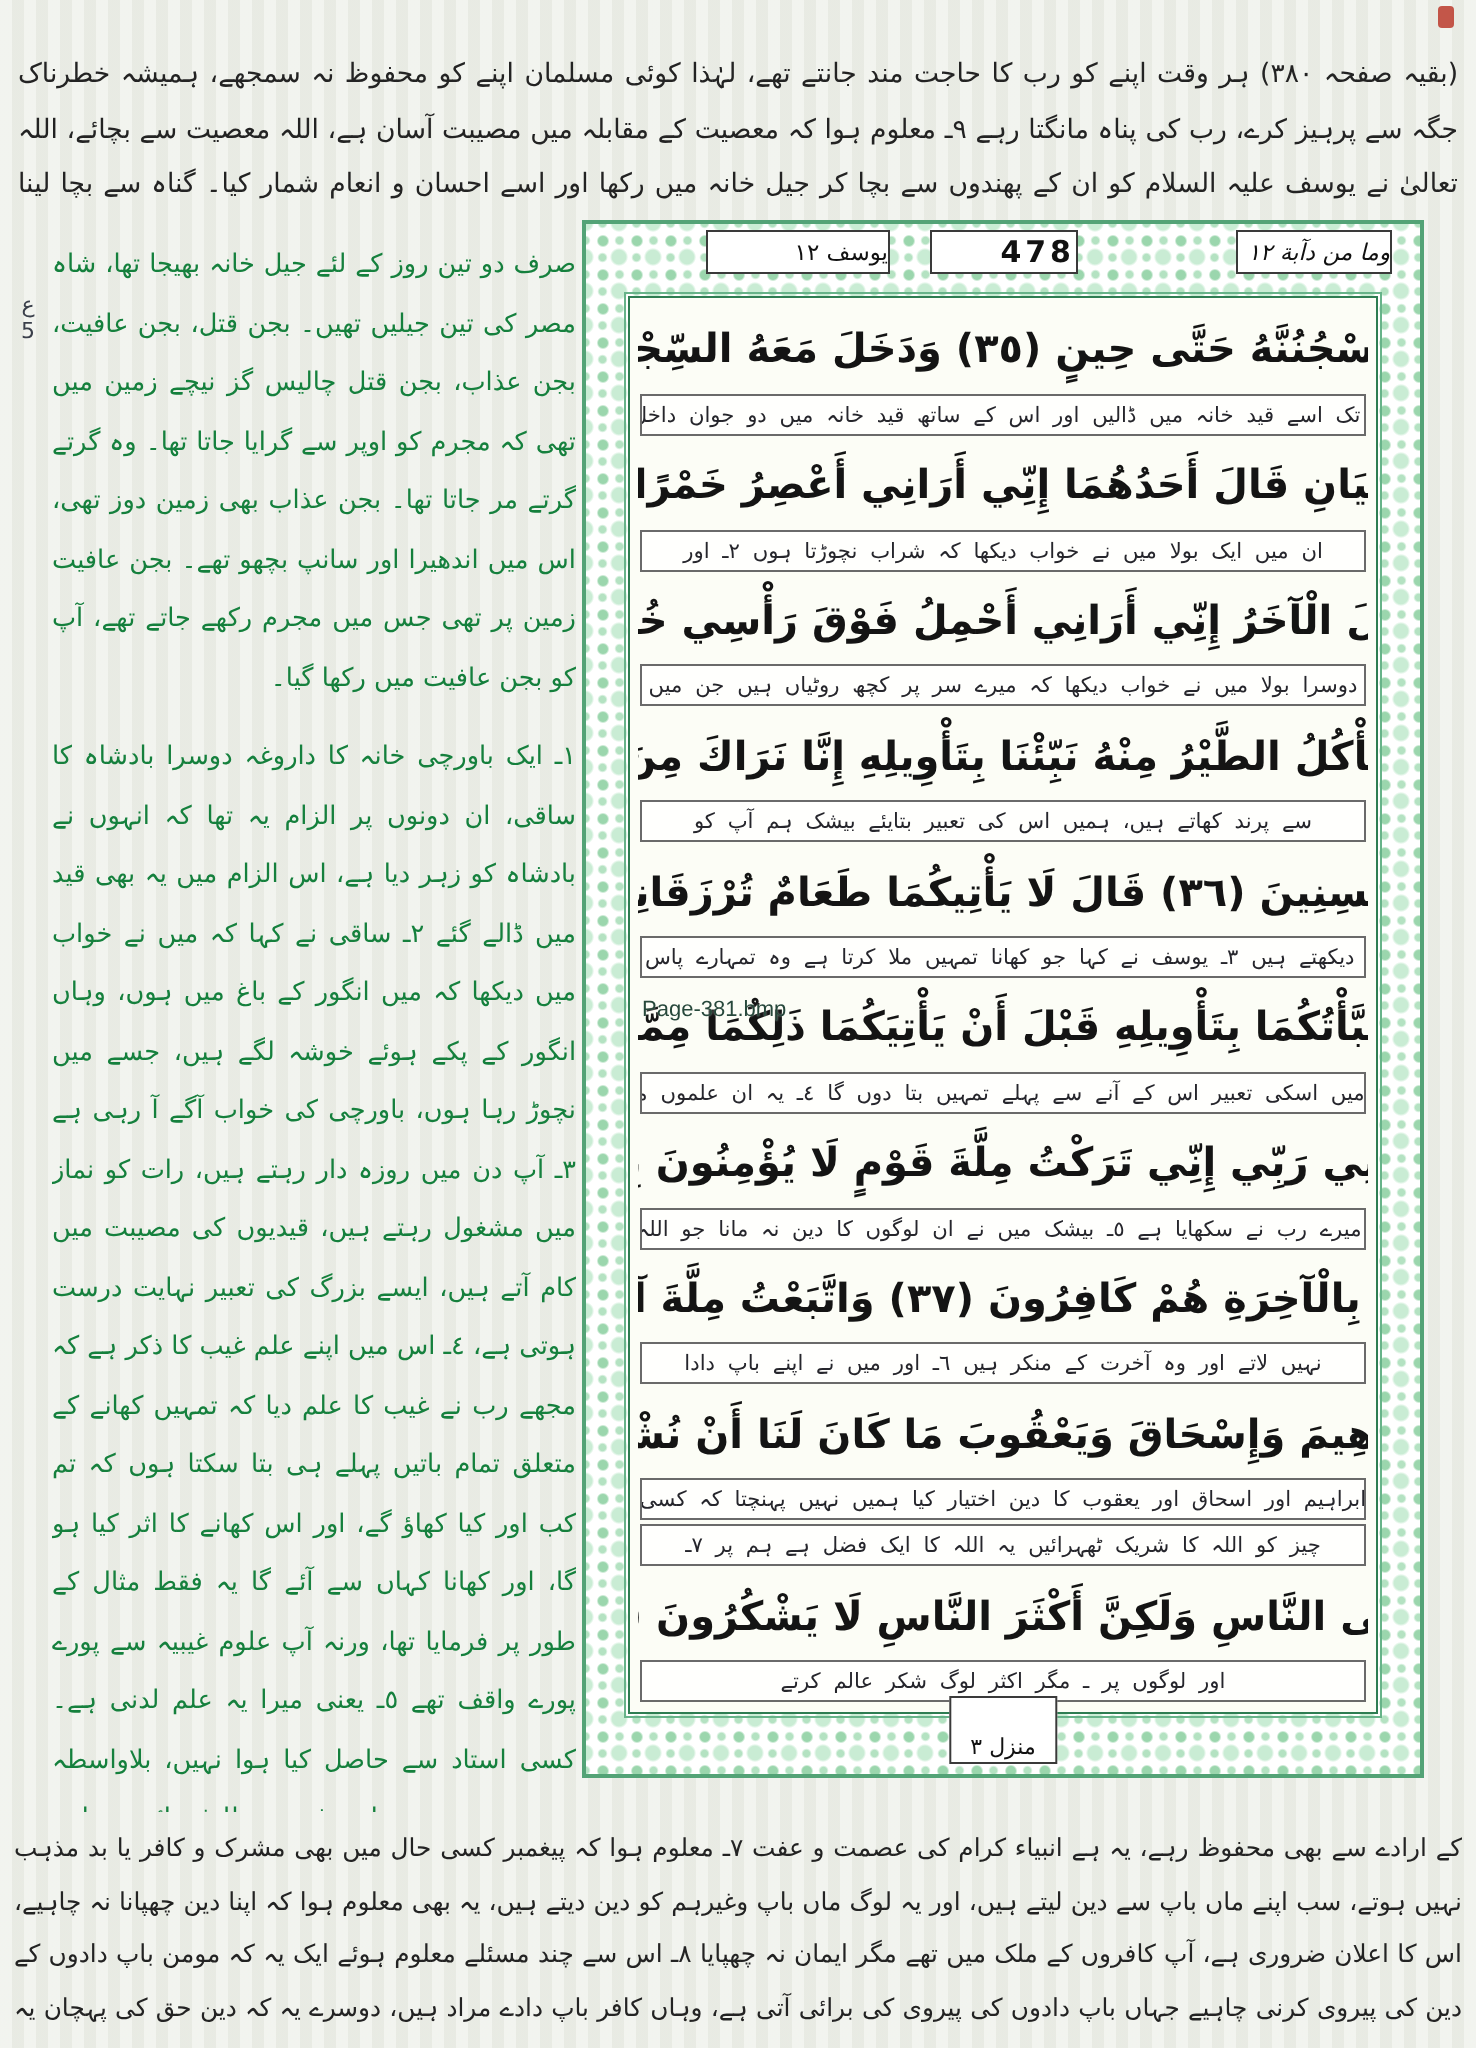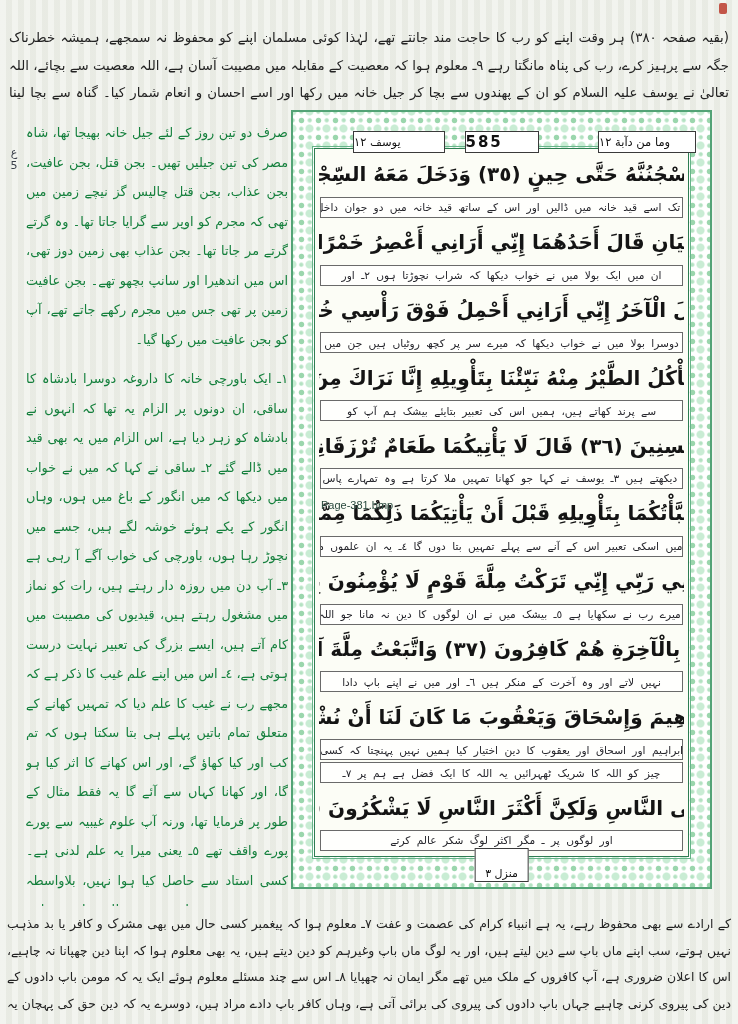--- a/index.html
+++ b/index.html
@@ -38,26 +38,26 @@
       radial-gradient(circle, #b4e2c2 1.6px, transparent 2.6px);
     background-size:17px 17px,17px 17px,8.5px 8.5px;
     background-position:0 0,8px 8px,4px 4px;
   }
   .panel-inner{
     width:100%;height:100%;box-sizing:border-box;
     background:#fcfdf6;border:1px solid #2e7d52;outline:1px solid #67b389;outline-offset:1px;
     padding:3px 4px;display:flex;flex-direction:column;direction:rtl;
   }
   .hdr-box{
-    position:absolute;top:19px;height:22px;box-sizing:border-box;
+    position:absolute;top:3px;height:22px;box-sizing:border-box;
     background:#ffffff;border:1px solid #3a3a3a;
-    font-size:11.5px;line-height:20px;text-align:left;color:#111;direction:rtl;
+    font-size:11.5px;line-height:20px;text-align:right;color:#111;direction:rtl;
     z-index:3;
   }
-  .hdr-juz{right:14px;width:98px;}
+  .hdr-juz{right:14px;width:78px;font-style:italic;}
   .hdr-page{left:50%;transform:translateX(-50%);width:74px;font-size:15px;font-weight:bold;letter-spacing:2px;}
   .hdr-surah{left:60px;width:92px;}
   .row-ar{
     flex:1 1 auto;display:flex;align-items:center;justify-content:center;
     font-size:20px;font-weight:700;color:#141414;white-space:nowrap;overflow:hidden;
     letter-spacing:.5px;
   }
   .row-ur{
     flex:0 0 21px;display:flex;align-items:center;justify-content:center;
     margin:0 1px 2px 1px;box-sizing:border-box;
@@ -101,21 +101,21 @@
 </div>
 
 <div class="left-col">
   <p>صرف دو تین روز کے لئے جیل خانہ بھیجا تھا، شاہ مصر کی تین جیلیں تھیں۔ بجن قتل، بجن عافیت، بجن عذاب، بجن قتل چالیس گز نیچے زمین میں تھی کہ مجرم کو اوپر سے گرایا جاتا تھا۔ وہ گرتے گرتے مر جاتا تھا۔ بجن عذاب بھی زمین دوز تھی، اس میں اندھیرا اور سانپ بچھو تھے۔ بجن عافیت زمین پر تھی جس میں مجرم رکھے جاتے تھے، آپ کو بجن عافیت میں رکھا گیا۔</p>
   <p>١ـ ایک باورچی خانہ کا داروغہ دوسرا بادشاہ کا ساقی، ان دونوں پر الزام یہ تھا کہ انہوں نے بادشاہ کو زہر دیا ہے، اس الزام میں یہ بھی قید میں ڈالے گئے ٢ـ ساقی نے کہا کہ میں نے خواب میں دیکھا کہ میں انگور کے باغ میں ہوں، وہاں انگور کے پکے ہوئے خوشہ لگے ہیں، جسے میں نچوڑ رہا ہوں، باورچی کی خواب آگے آ رہی ہے ٣ـ آپ دن میں روزہ دار رہتے ہیں، رات کو نماز میں مشغول رہتے ہیں، قیدیوں کی مصیبت میں کام آتے ہیں، ایسے بزرگ کی تعبیر نہایت درست ہوتی ہے، ٤ـ اس میں اپنے علم غیب کا ذکر ہے کہ مجھے رب نے غیب کا علم دیا کہ تمہیں کھانے کے متعلق تمام باتیں پہلے ہی بتا سکتا ہوں کہ تم کب اور کیا کھاؤ گے، اور اس کھانے کا اثر کیا ہو گا، اور کھانا کہاں سے آئے گا یہ فقط مثال کے طور پر فرمایا تھا، ورنہ آپ علوم غیبیہ سے پورے پورے واقف تھے ٥ـ یعنی میرا یہ علم لدنی ہے۔ کسی استاد سے حاصل کیا ہوا نہیں، بلاواسطہ رب نے مجھے یہ علوم غیبیہ عطا فرمائے۔ معلوم ہوا کہ نبی کے برابر کوئی عالم نہیں ہو سکتا کیونکہ یہ رب کے شاگرد ہیں۔ ٦ـ یعنی باوجود یکہ میں اپنے گھر میں بہت کم رہا، ان بزرگوں کی صحبت کم میسر ہوئی، اب تک زندگی کا اکثر حصہ مصر میں گزرا، جہاں لوگ بے دین ہیں، اس کے باوجود میں نے ان کا دین قبول نہ کیا، اپنے باپ دادوں کے دین پر رہا۔ یہاں، ترک کے معنی چھوڑنا نہیں بلکہ قبول نہ کرنا ہے، جیسا کہ مترجم قدس سرہ نے فرمایا۔ کیونکہ چھوڑنے کے معنی ہوتے ہیں قبول کر کے چھوڑ دینا، ہمارے حضور کفار مکہ میں رہے، مگر کفر تو کیا گناہ</p>
 </div>
 
 <div class="panel">
 
   <div class="hdr-box hdr-juz">وما من دآبة ١٢</div>
-  <div class="hdr-box hdr-page">585</div>
+  <div class="hdr-box hdr-page">478</div>
   <div class="hdr-box hdr-surah">يوسف ١٢</div>
 
   <div class="panel-inner">
     <div class="row-ar">لَيَسْجُنُنَّهُ حَتَّى حِينٍ (٣٥) وَدَخَلَ مَعَهُ السِّجْنَ</div>
     <div class="row-ur">ایک مدت تک اسے قید خانہ میں ڈالیں اور اس کے ساتھ قید خانہ میں دو جوان داخل ہوئے ١ـ</div>
 
     <div class="row-ar">فَتَيَانِ قَالَ أَحَدُهُمَا إِنِّي أَرَانِي أَعْصِرُ خَمْرًا وَ</div>
     <div class="row-ur">ان میں ایک بولا میں نے خواب دیکھا کہ شراب نچوڑتا ہوں ٢ـ اور</div>
 
     <div class="row-ar">قَالَ الْآخَرُ إِنِّي أَرَانِي أَحْمِلُ فَوْقَ رَأْسِي خُبْزًا</div>

